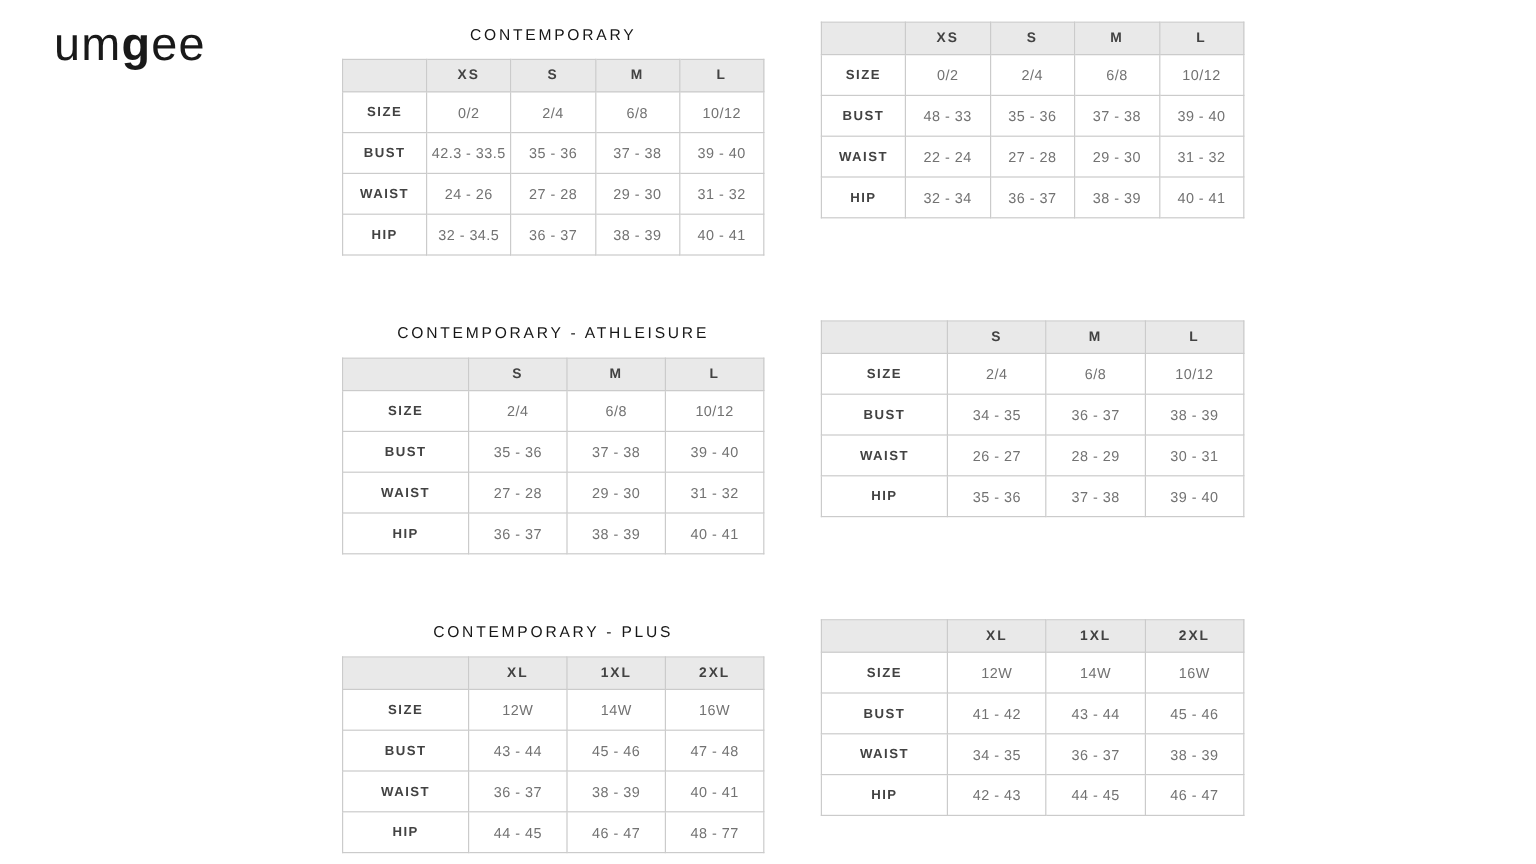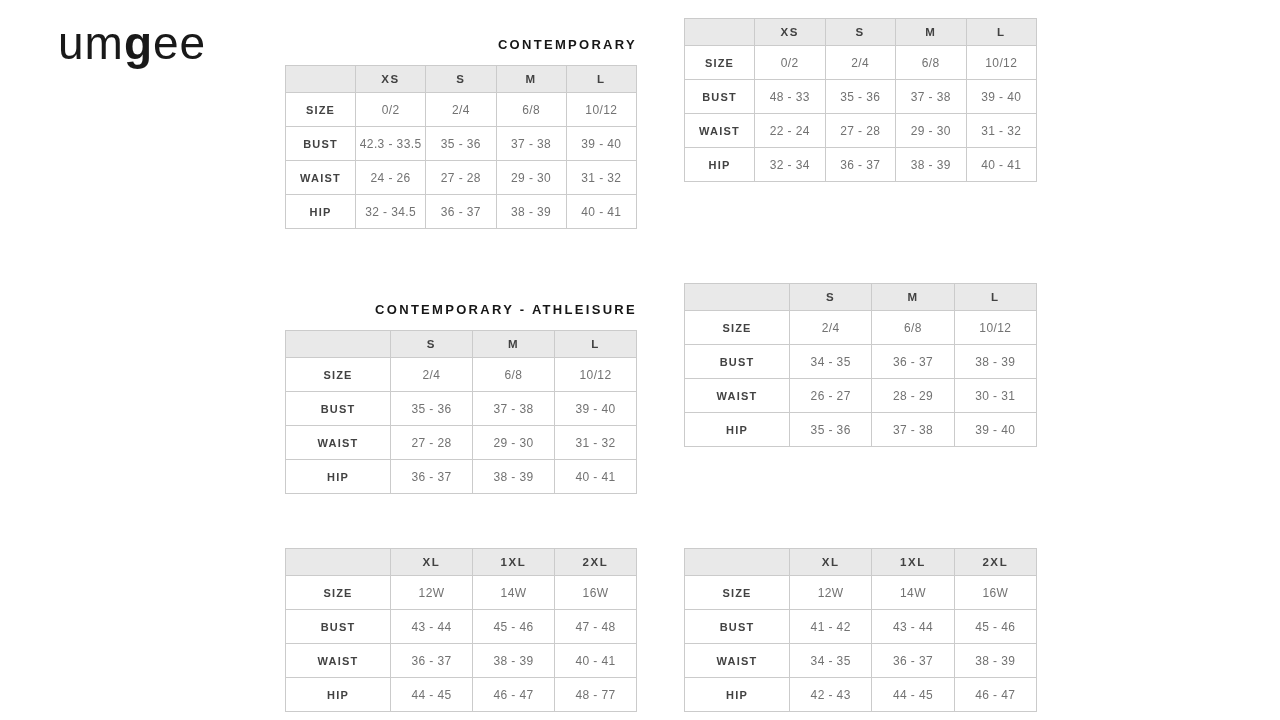--- a/index.html
+++ b/index.html
@@ -16,49 +16,47 @@
     width: 1280px;
     height: 720px;
     background: var(--page-background);
     font-family: "Liberation Sans", sans-serif;
     overflow: hidden;
   }
   .logo {
     position: absolute;
     left: 45px;
     top: 16px;
-    font-size: 46px;
+    font-size: 39px;
     letter-spacing: 1px;
     color: var(--logo-text);
     font-weight: 300;
     user-select: none;
-    margin-left: 13px;
   }
   .logo .logo-bold { font-weight: 700; }
   .tables-grid {
     position: absolute;
     left: 285px;
     top: 18px;
     display: grid;
     grid-template-columns: 352px 353px;
     column-gap: 47px;
     row-gap: 54px;
   }
   .table-section { width: 100%; }
   .table-title {
-    text-align: right;
+    text-align: center;
     font-size: 13px;
     letter-spacing: 2.3px;
     color: var(--title-text);
-    font-weight: 700;
+    font-weight: 400;
     height: 22px;
     line-height: 22px;
     margin-bottom: 9px;
     white-space: nowrap;
-    margin-top: 16px;
   }
   table.size-table {
     width: 100%;
     border-collapse: collapse;
     table-layout: fixed;
   }
   table.size-table th, table.size-table td {
     border: 1px solid var(--table-border);
     text-align: center;
     vertical-align: middle;
@@ -256,20 +254,21 @@
             <th>HIP</th>
             <td>35 - 36</td>
             <td>37 - 38</td>
             <td>39 - 40</td>
           </tr>
         </tbody>
     </table>
   </div>
 
   <div class="table-section">
+    <div class="table-title">CONTEMPORARY - PLUS</div>
     <table class="size-table">
       <thead>
         <tr>
           <th style="width: 105px;"></th>
         <th>XL</th>
             <th>1XL</th>
             <th>2XL</th>
           </tr>
       </thead>
       <tbody>

